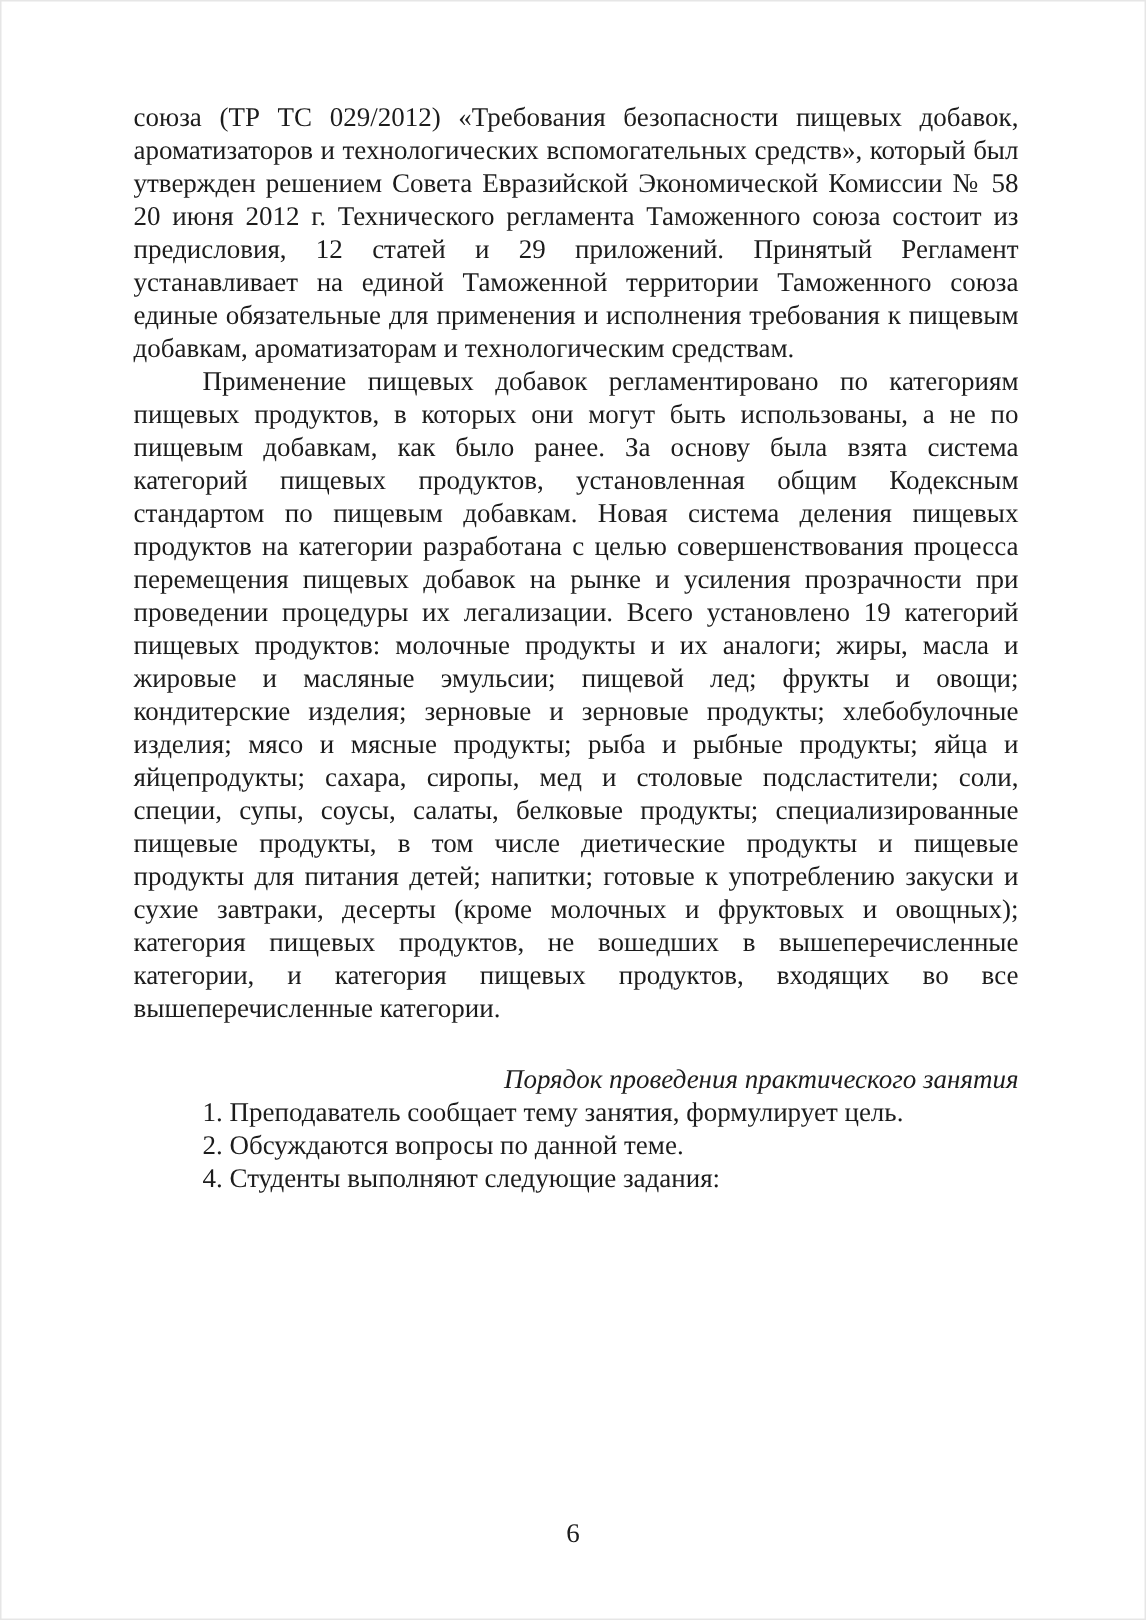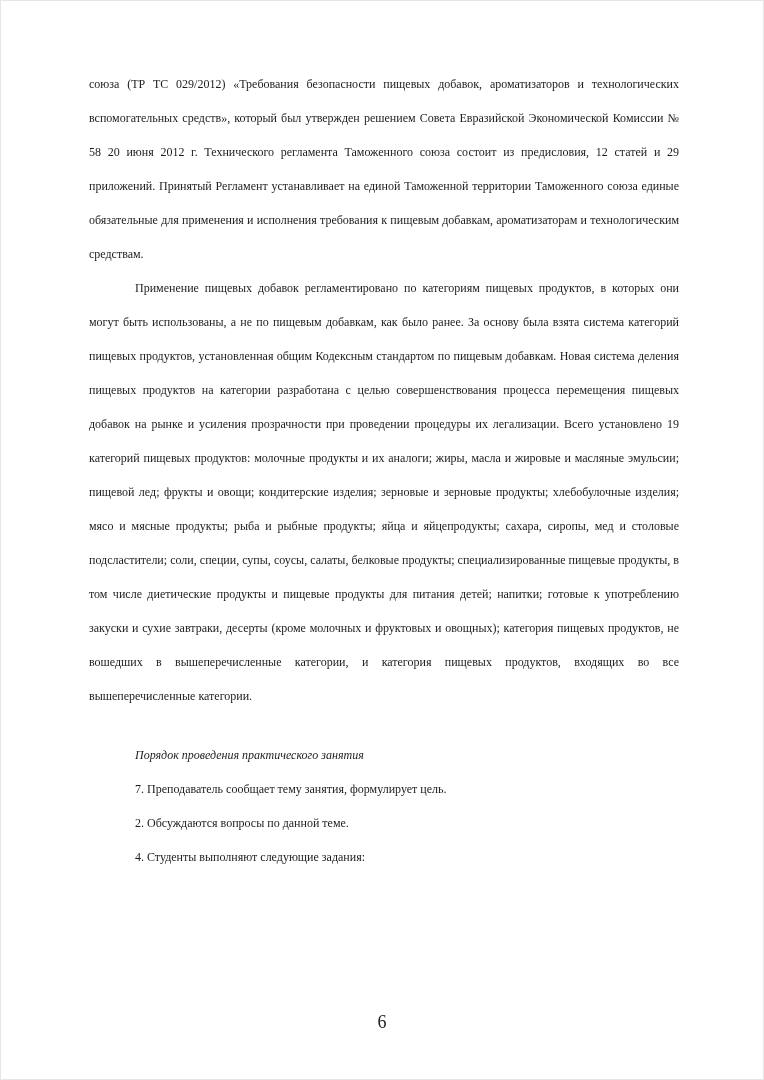--- a/index.html
+++ b/index.html
@@ -19,52 +19,52 @@
     color: #1c1c1c;
   }
   .content {
     position: absolute;
     left: 88px;
     top: 66px;
     width: 590px;
   }
   .content p {
     margin: 0;
-    font-size: 12px;
-    line-height: 34px;
+    font-size: 18px;
+    line-height: 22px;
     text-align: justify;
     text-indent: 46px;
     hyphens: auto;
     -webkit-hyphens: auto;
   }
   .content p.no-indent {
     text-indent: 0;
   }
   .content p.heading {
     font-style: italic;
     margin-top: 25px;
-    text-align: left;
+    text-align: right;
   }
   .page-number {
     position: absolute;
     top: 1009px;
     left: 0;
     width: 100%;
     text-align: center;
     font-size: 18px;
     line-height: 25px;
     color: #1c1c1c;
   }
 </style>
 </head>
 <body>
 
 <div class="page">
   <div class="content">
     <p class="no-indent">союза (ТР ТС 029/2012) «Требования безопасности пищевых добавок, ароматизаторов и технологических вспомогательных средств», который был утвержден решением Совета Евразийской Экономической Комиссии № 58 20 июня 2012 г. Технического регламента Таможенного союза состоит из предисловия, 12 статей и 29 приложений. Принятый Регламент устанавливает на единой Таможенной территории Таможенного союза единые обязательные для применения и исполнения требования к пищевым добавкам, ароматизаторам и технологическим средствам.</p>
     <p>Применение пищевых добавок регламентировано по категориям пищевых продуктов, в которых они могут быть использованы, а не по пищевым добавкам, как было ранее. За основу была взята система категорий пищевых продуктов, установленная общим Кодексным стандартом по пищевым добавкам. Новая система деления пищевых продуктов на категории разработана с целью совершенствования процесса перемещения пищевых добавок на рынке и усиления прозрачности при проведении процедуры их легализации. Всего установлено 19 категорий пищевых продуктов: молочные продукты и их аналоги; жиры, масла и жировые и масляные эмульсии; пищевой лед; фрукты и овощи; кондитерские изделия; зерновые и зерновые продукты; хлебобулочные изделия; мясо и мясные продукты; рыба и рыбные продукты; яйца и яйцепродукты; сахара, сиропы, мед и столовые подсластители; соли, специи, супы, соусы, салаты, белковые продукты; специализированные пищевые продукты, в том числе диетические продукты и пищевые продукты для питания детей; напитки; готовые к употреблению закуски и сухие завтраки, десерты (кроме молочных и фруктовых и овощных); категория пищевых продуктов, не вошедших в вышеперечисленные категории, и категория пищевых продуктов, входящих во все вышеперечисленные категории.</p>
     <p class="heading">Порядок проведения практического занятия</p>
-    <p>7. Преподаватель сообщает тему занятия, формулирует цель.</p>
+    <p>1. Преподаватель сообщает тему занятия, формулирует цель.</p>
     <p>2. Обсуждаются вопросы по данной теме.</p>
     <p>4. Студенты выполняют следующие задания:</p>
   </div>
   <div class="page-number">6</div>
 </div>
 
 </body></html>

